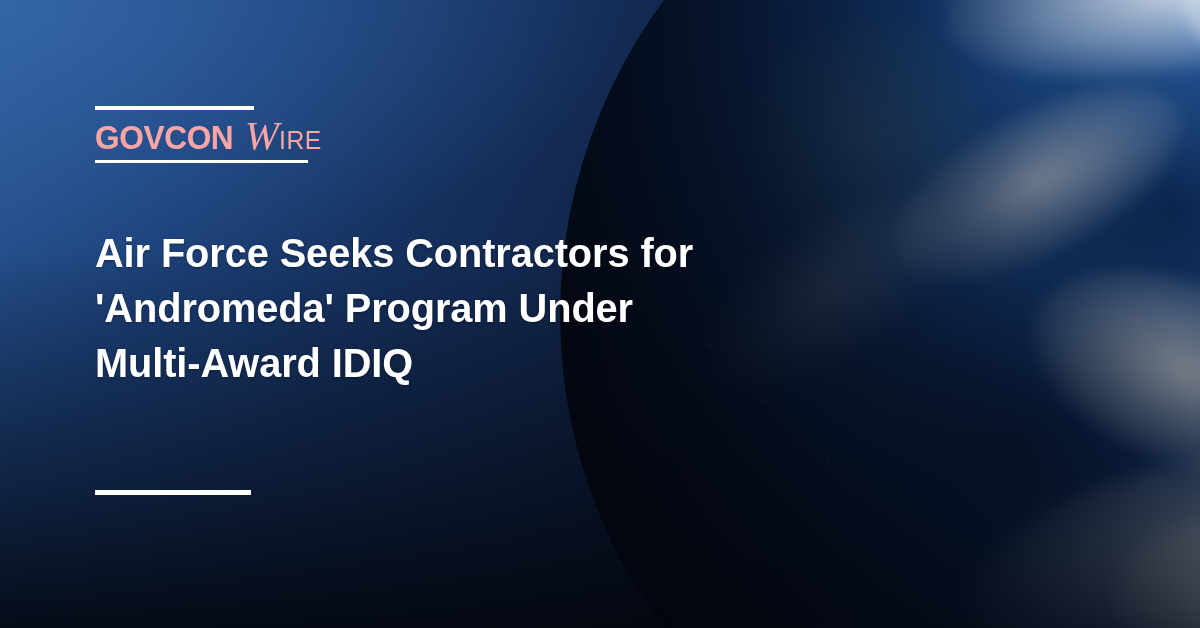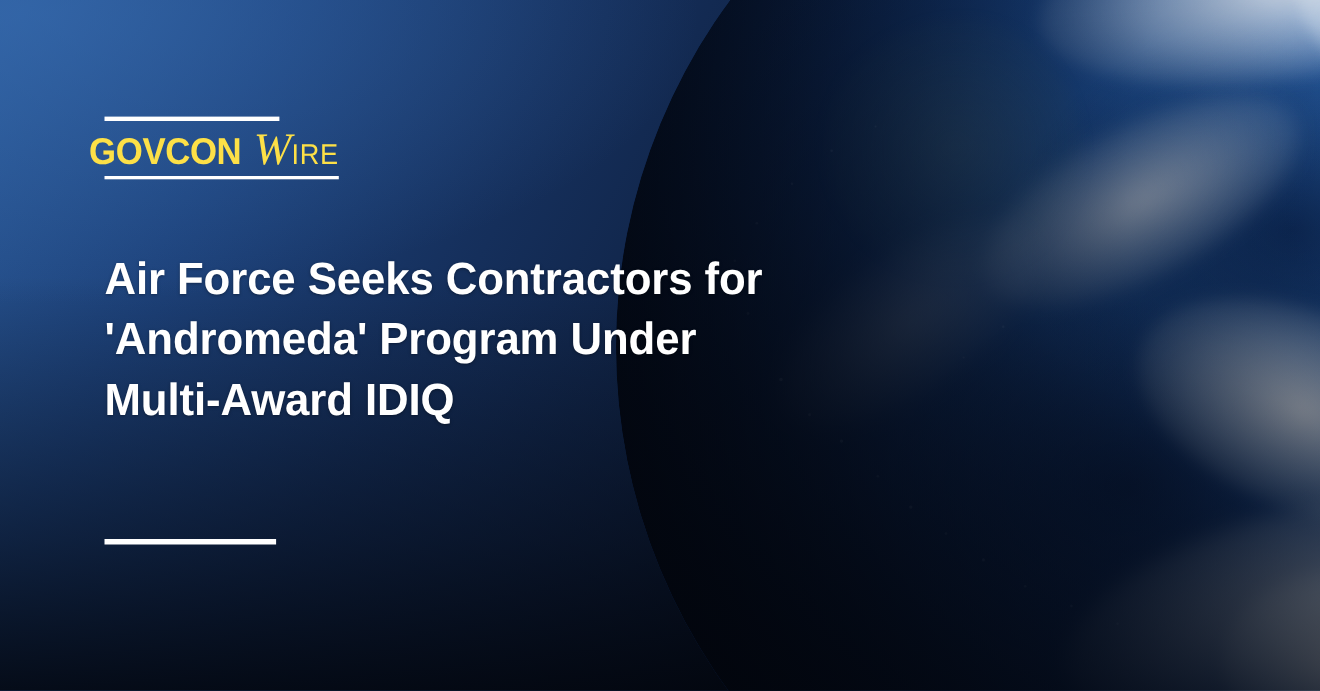--- a/index.html
+++ b/index.html
@@ -103,21 +103,21 @@
   
   .logo { position:absolute; top:106px; left:0; width:215px; }
   .logo-rule-top {
     height:4px; background:#ffffff; width:159px; margin-bottom:5px;
   }
   .logo-rule-bottom {
     height:3px; background:#ffffff; width:213px; margin-top:4px;
   }
   .logo-word {
     display:flex; align-items:baseline;
-    color:#fde047; line-height:1;justify-content:flex-end;
+    color:#fca5a5; line-height:1;
   }
   .logo-govcon {
     font-family:"Liberation Sans Narrow","Liberation Sans", sans-serif;
     font-weight:700; font-size:34px; letter-spacing:-0.4px;
     transform:scaleX(0.93); transform-origin:left center;
   }
   .logo-w {
     font-family:"Liberation Serif", serif;
     font-weight:400; font-style:italic; font-size:41px;
     margin-left:1px; letter-spacing:-1px;

